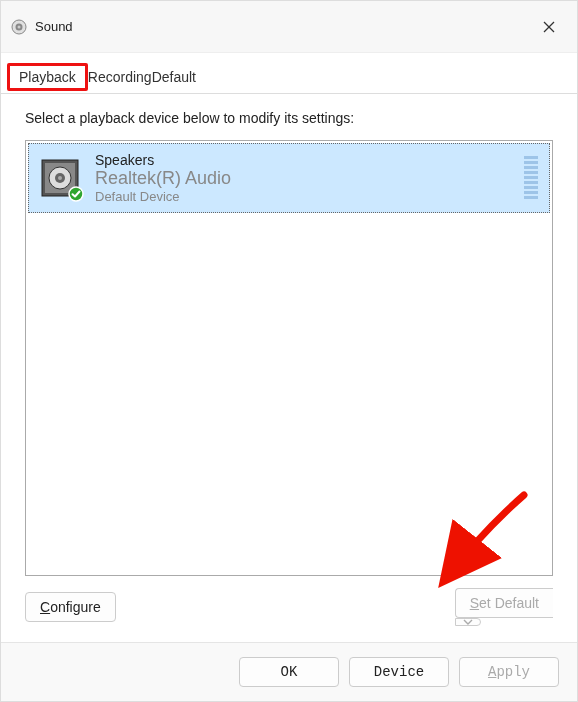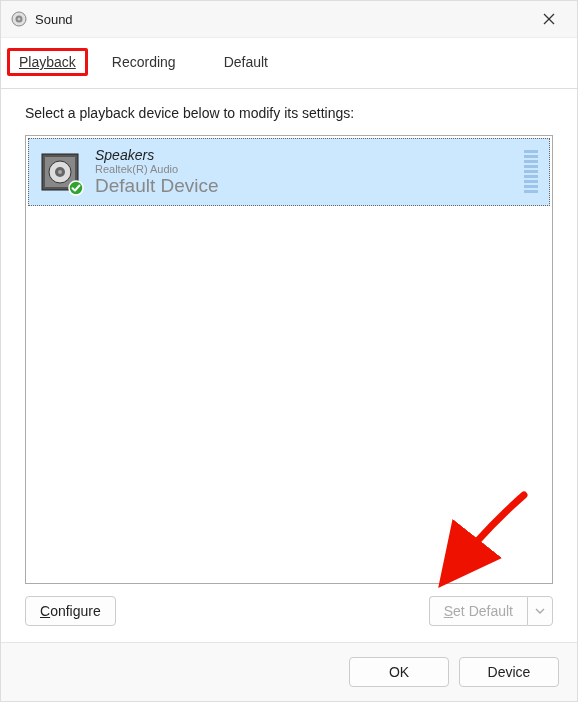--- a/index.html
+++ b/index.html
@@ -18,21 +18,21 @@
     }
     .window {
       background: #fff;
       width: 100%;
       height: 100%;
       border: 1px solid #ddd;
       display: flex;
       flex-direction: column;
     }
     .titlebar {
-      height: 37px;
+      height: 52px;
       display: flex;
       align-items: center;
       padding: 0 10px;
       border-bottom: 1px solid #eee;
       background: #f7f7f7;
     }
     .titlebar .title-icon {
       width: 16px;
       height: 16px;
       margin-right: 8px;
@@ -50,31 +50,30 @@
       font-size: 18px;
       cursor: default;
     }
     .tabs {
       display: flex;
       padding: 10px 6px 0 6px;
       background: #fff;
       border-bottom: 1px solid #ddd;
     }
     .tab {
-      padding: 6px 24px;
+      padding: 6px 0;
       font-size: 14px;
       color: #333;
       cursor: default;
     }
     .tab.active-highlight {
       border: 3px solid #e11;
       border-radius: 2px;
       padding: 3px 9px;
-      margin-bottom: 12px;
-      text-decoration: underline;
+      margin-bottom: 2px;
     }
     .tab.active-tab {
       font-weight: 400;
     }
     .content-area {
       padding: 16px 24px;
       flex: 1;
       display: flex;
       flex-direction: column;
       background: #fff;
@@ -114,28 +113,27 @@
       bottom: -3px;
       width: 16px;
       height: 16px;
     }
     .device-text {
       flex: 1;
     }
     .device-name {
       font-size: 14px;
       color: #222;
-      font-style: italic;
     }
     .device-driver {
-      font-size: 11px;
+      font-size: 18px;
       color: #888;
     }
     .device-status {
-      font-size: 19px;
+      font-size: 13px;
       color: #888;
     }
     .level-meter {
       width: 16px;
       height: 48px;
       margin-left: 10px;
       flex-shrink: 0;
     }
     .lower-buttons {
       display: flex;
@@ -154,20 +152,21 @@
       border: 1px solid #ccc;
       border-radius: 4px;
       color: #222;
       min-width: 90px;
     }
     .btn.disabled {
       color: #aaa;
     }
     .btn-split {
       display: flex;
+      flex-direction: column;
     }
     .btn-split .btn-main {
       border-radius: 4px 0 0 4px;
       border-right: none;
     }
     .btn-split .btn-drop {
       border: 1px solid #ccc;
       border-radius: 0 4px 4px 0;
       background: #fdfdfd;
       width: 26px;
@@ -181,20 +180,21 @@
     .dialog-buttons {
       border-top: 1px solid #e5e5e5;
       background: #f9f9f9;
       padding: 14px 18px;
       display: flex;
       justify-content: flex-end;
       gap: 10px;
     }
     .dialog-buttons .btn {
       min-width: 100px;
+      font-family: Liberation Mono, monospace;
     }
     .arrow-annotation {
       position: absolute;
       pointer-events: none;
       right: 44px;
       bottom: 112px;
       width: 110px;
       height: 100px;
     }
   </style>
@@ -287,20 +287,23 @@
     </div>
   </div>
 
   <div class="dialog-buttons">
     <button class="btn">
       <span>OK</span>
     </button>
     <button class="btn">
       <span>Device</span>
     </button>
+    <button class="btn disabled">
+      <span class="underline">A</span><span>pply</span>
+    </button>
   </div>
 
 </div>
 
 <svg class="arrow-annotation" viewBox="0 0 110 100">
   <defs>
     <marker id="ah" viewBox="0 0 10 10" refX="8" refY="5" markerWidth="9" markerHeight="9" orient="auto-start-reverse">
       <path d="M 0 0 L 10 5 L 0 10 z" fill="#e10"></path>
     </marker>
   </defs>

